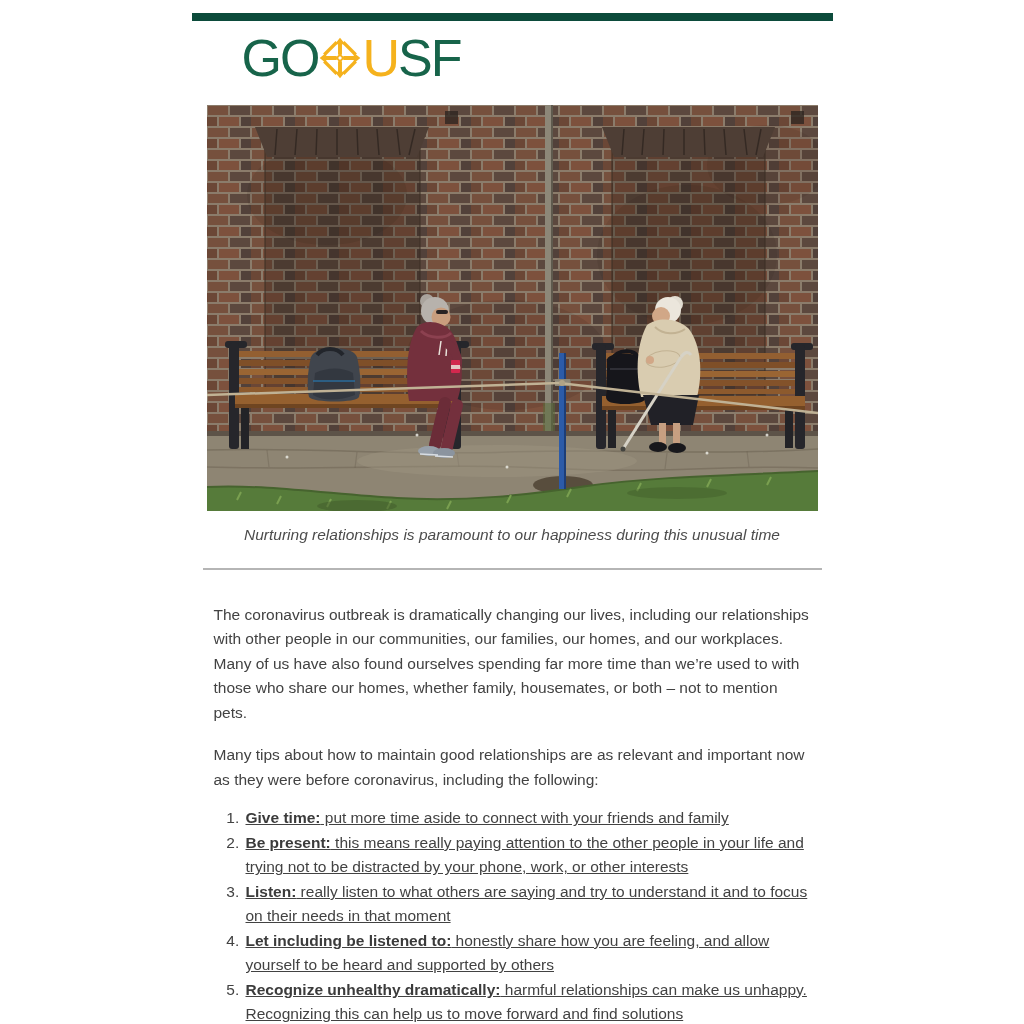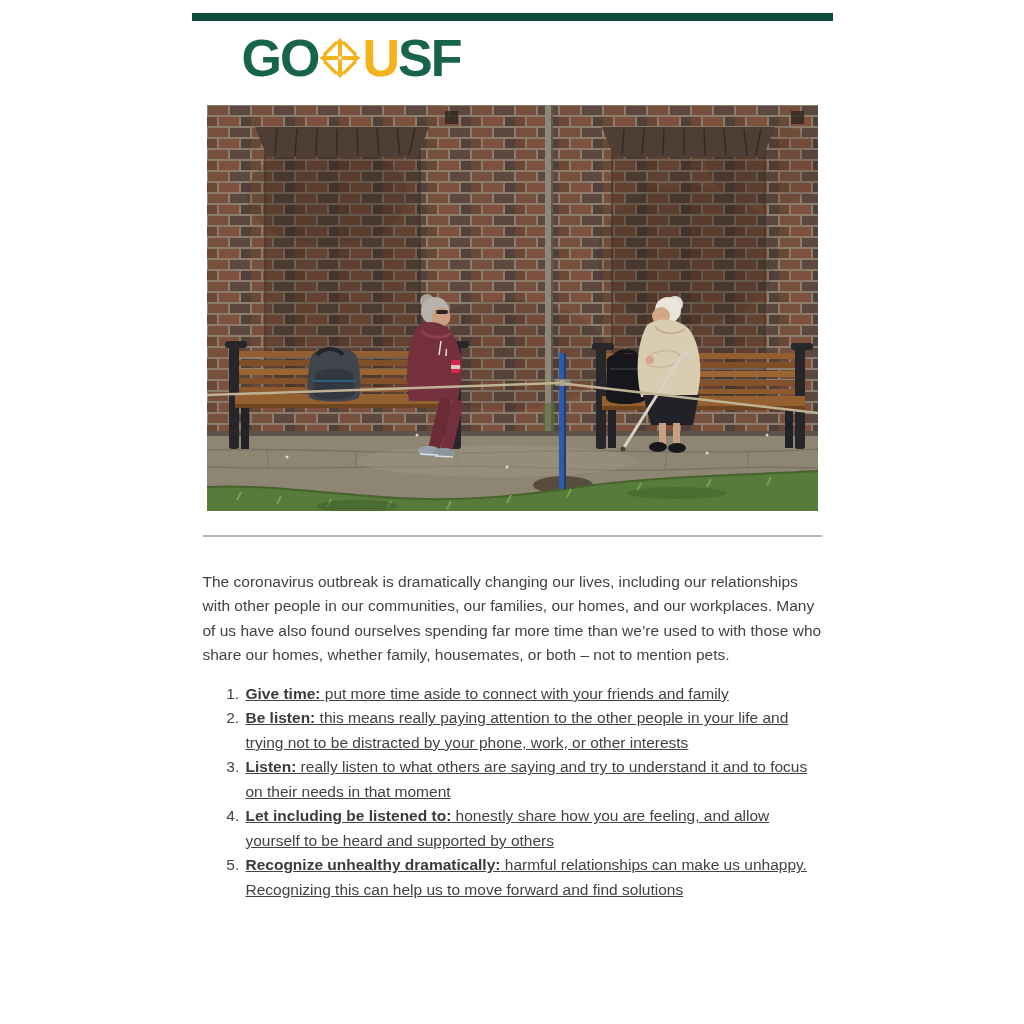--- a/index.html
+++ b/index.html
@@ -10,40 +10,40 @@
     font-family: "Liberation Sans", sans-serif;
   }
   .column { width: 641px; margin: 0 auto; }
   .top-bar { height: 8px; background: #0c4b3b; margin-top: 13px; }
   .logo-row {
     margin: 10px 0 0 50px;
     display: flex; align-items: center; height: 54px;
     cursor: pointer;
   }
   .logo-text {
-    font-size: 52px; font-weight: bold; letter-spacing: -2px; line-height: 1;
+    font-size: 52px; font-weight: normal; letter-spacing: -2px; line-height: 1;
   }
   .logo-green { color: #17644a; }
   .logo-gold  { color: #f5b21d; }
   .logo-icon { width: 42px; height: 42px; margin: 0 1px; display: block; }
   .photo-wrap { margin: 20px 0 0 15px; width: 611px; height: 406px; }
   .photo-wrap svg { display: block; }
   .caption {
     margin-top: 15px; text-align: center;
     font-style: italic; font-size: 15.5px; color: #4c4c4c;
   }
   hr.divider {
     border: none; border-top: 2px solid #b5b5b5;
     margin: 24px 11px 0 11px;
   }
   .content {
     padding: 0 11px; color: #424242;
     font-size: 15.5px; line-height: 1.58;
   }
-  .content p { margin: 0; }
+  .content p { margin: 11px; }
   .p1 { margin-top: 33px !important; }
   .p2 { margin-top: 18px !important; }
   ol.tips { margin: 14px 8px 0 0; padding-left: 41px; text-decoration: underline; }
   ol.tips li { padding-left: 2px; margin: 0; }
   ol.tips b { color: #3b3b3b; }
 </style>
 </head>
 <body>
 
 <div class="column">
@@ -222,27 +222,29 @@
       <g fill="#e9e9e2" opacity="0.85">
         <circle cx="80" cy="352" r="1.5"></circle>
           <circle cx="300" cy="362" r="1.5"></circle>
         <circle cx="500" cy="348" r="1.5"></circle>
           <circle cx="210" cy="330" r="1.5"></circle>
         <circle cx="560" cy="330" r="1.5"></circle>
       </g>
     </svg>
   </div>
 
+  <div class="caption">Nurturing relationships is paramount to our happiness during this unusual time</div>
 
   <hr class="divider">
 
   <div class="content">
     <p class="p1">The coronavirus outbreak is dramatically changing our lives, including our relationships with other people in our communities, our families, our homes, and our workplaces. Many of us have also found ourselves spending far more time than we’re used to with those who share our homes, whether family, housemates, or both – not to mention pets.</p>
+    <p class="p2">Many tips about how to maintain good relationships are as relevant and important now as they were before coronavirus, including the following:</p>
     <ol class="tips">
       <li><b>Give time:</b><span> put more time aside to connect with your friends and family</span></li>
-      <li><b>Be listen:</b><span> this means really paying attention to the other people in your life and trying not to be distracted by your phone, work, or other interests</span></li>
+      <li><b>Be present:</b><span> this means really paying attention to the other people in your life and trying not to be distracted by your phone, work, or other interests</span></li>
       <li><b>Listen:</b><span> really listen to what others are saying and try to understand it and to focus on their needs in that moment</span></li>
       <li><b>Let including be listened to:</b><span> honestly share how you are feeling, and allow yourself to be heard and supported by others</span></li>
       <li><b>Recognize unhealthy dramatically:</b><span> harmful relationships can make us unhappy. Recognizing this can help us to move forward and find solutions</span></li>
     </ol>
   </div>
 
 </div>
 
 </body></html>

